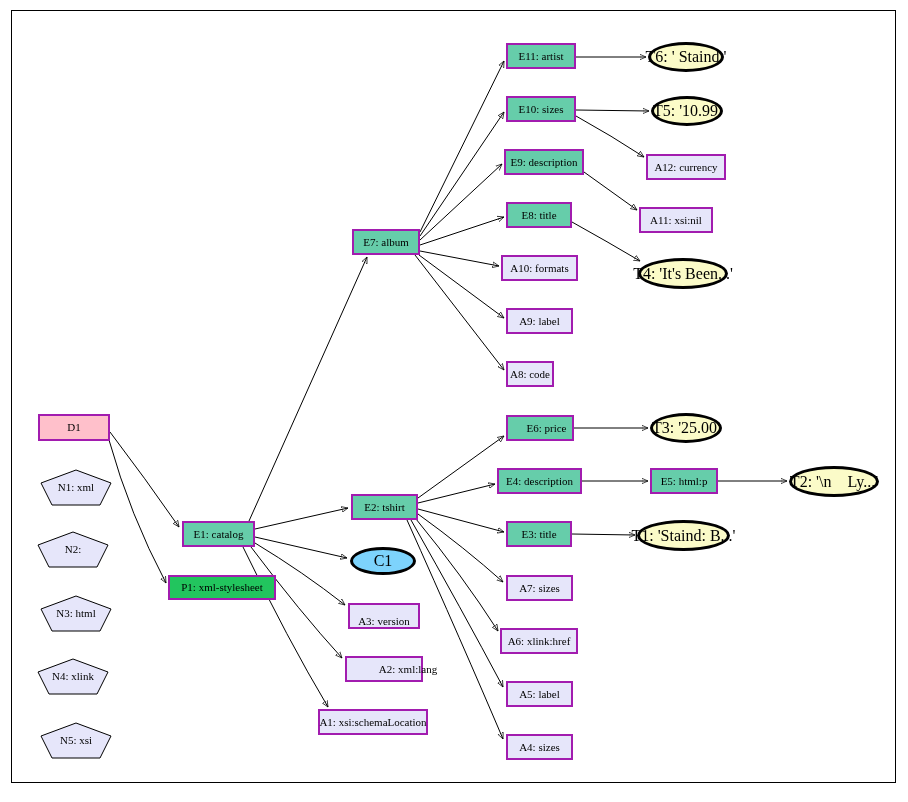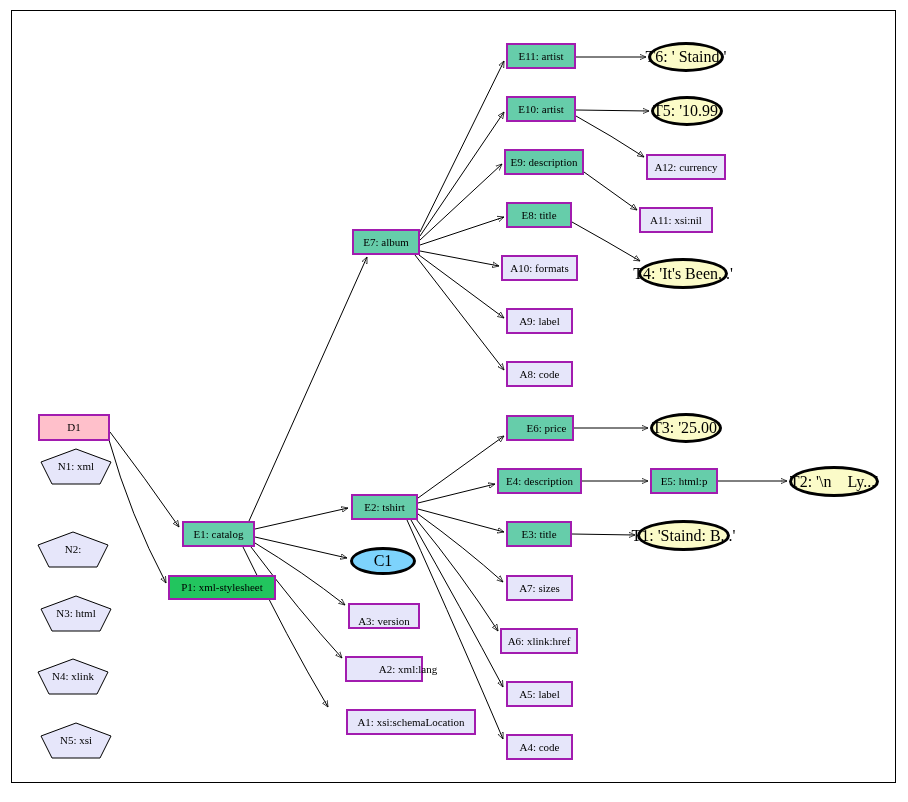--- a/index.html
+++ b/index.html
@@ -76,21 +76,21 @@
     <path marker-end="url(#arrow)" d="M574,428 L648,428"></path>
     <path marker-end="url(#arrow)" d="M582,481 L648,481"></path>
     <path marker-end="url(#arrow)" d="M718,481 L787,481"></path>
     <path marker-end="url(#arrow)" d="M572,534 L635,535"></path>
   </svg>
 
   <div class="node rect c-doc" style="left:38px;top:414px;width:72px;height:27px;">
     <span class="lbl">D1</span>
   </div>
 
-  <div class="node pentagon" style="left:40px;top:448px;width:72px;height:37px;">
+  <div class="node pentagon" style="left:40px;top:469px;width:72px;height:37px;">
     <svg class="pent-svg" viewBox="0 0 72 37" xmlns="http://www.w3.org/2000/svg">
         <polygon points="36,1 71,14 60,36 12,36 1,14"></polygon>
       </svg>
     <span class="lbl">N1: xml</span>
   </div>
   <div class="node pentagon" style="left:37px;top:531px;width:72px;height:37px;">
     <svg class="pent-svg" viewBox="0 0 72 37" xmlns="http://www.w3.org/2000/svg">
         <polygon points="36,1 71,14 60,36 12,36 1,14"></polygon>
       </svg>
     <span class="lbl">N2:</span>
@@ -124,21 +124,21 @@
   <div class="node rect c-elem" style="left:352px;top:229px;width:68px;height:26px;">
     <span class="lbl">E7: album</span>
   </div>
   <div class="node rect c-elem" style="left:351px;top:494px;width:67px;height:26px;">
     <span class="lbl">E2: tshirt</span>
   </div>
   <div class="node rect c-elem" style="left:506px;top:43px;width:70px;height:26px;">
     <span class="lbl">E11: artist</span>
   </div>
   <div class="node rect c-elem" style="left:506px;top:96px;width:70px;height:26px;">
-    <span class="lbl">E10: artist</span>
+    <span class="lbl">E10: sizes</span>
   </div>
   <div class="node rect c-elem" style="left:504px;top:149px;width:80px;height:26px;">
     <span class="lbl">E9: description</span>
   </div>
   <div class="node rect c-elem" style="left:506px;top:202px;width:66px;height:26px;">
     <span class="lbl">E8: title</span>
   </div>
   <div class="node rect c-elem" style="left:506px;top:415px;width:68px;height:26px;padding-left:13px;">
     <span class="lbl">E6: price</span>
   </div>
@@ -155,49 +155,49 @@
   <div class="node ellipse c-comment" style="left:350px;top:547px;width:66px;height:28px;">
     <span class="lbl">C1</span>
   </div>
 
   <div class="node rect c-attr" style="left:348px;top:603px;width:72px;height:26px;align-items:flex-end;">
     <span class="lbl">A3: version</span>
   </div>
   <div class="node rect c-attr" style="left:345px;top:656px;width:78px;height:26px;padding-left:48px;">
     <span class="lbl">A2: xml:lang</span>
   </div>
-  <div class="node rect c-attr" style="left:318px;top:709px;width:130px;height:26px;margin-left:28px;">
+  <div class="node rect c-attr" style="left:318px;top:709px;width:110px;height:26px;">
     <span class="lbl">A1: xsi:schemaLocation</span>
   </div>
   <div class="node rect c-attr" style="left:501px;top:255px;width:77px;height:26px;">
     <span class="lbl">A10: formats</span>
   </div>
   <div class="node rect c-attr" style="left:506px;top:308px;width:67px;height:26px;">
     <span class="lbl">A9: label</span>
   </div>
-  <div class="node rect c-attr" style="left:506px;top:361px;width:67px;height:26px;">
+  <div class="node rect c-attr" style="left:506px;top:361px;width:48px;height:26px;">
     <span class="lbl">A8: code</span>
   </div>
   <div class="node rect c-attr" style="left:646px;top:154px;width:80px;height:26px;">
     <span class="lbl">A12: currency</span>
   </div>
   <div class="node rect c-attr" style="left:639px;top:207px;width:74px;height:26px;">
     <span class="lbl">A11: xsi:nil</span>
   </div>
   <div class="node rect c-attr" style="left:506px;top:575px;width:67px;height:26px;">
     <span class="lbl">A7: sizes</span>
   </div>
   <div class="node rect c-attr" style="left:500px;top:628px;width:78px;height:26px;">
     <span class="lbl">A6: xlink:href</span>
   </div>
   <div class="node rect c-attr" style="left:506px;top:681px;width:67px;height:26px;">
     <span class="lbl">A5: label</span>
   </div>
   <div class="node rect c-attr" style="left:506px;top:734px;width:67px;height:26px;">
-    <span class="lbl">A4: code</span>
+    <span class="lbl">A4: sizes</span>
   </div>
 
   <div class="node ellipse c-text" style="left:648px;top:42px;width:76px;height:30px;">
     <span class="lbl">T6: ' Staind '</span>
   </div>
   <div class="node ellipse c-text" style="left:651px;top:96px;width:72px;height:30px;">
     <span class="lbl">T5: '10.99'</span>
   </div>
   <div class="node ellipse c-text" style="left:638px;top:258px;width:90px;height:31px;">
     <span class="lbl">T4: 'It's Been...'</span>

